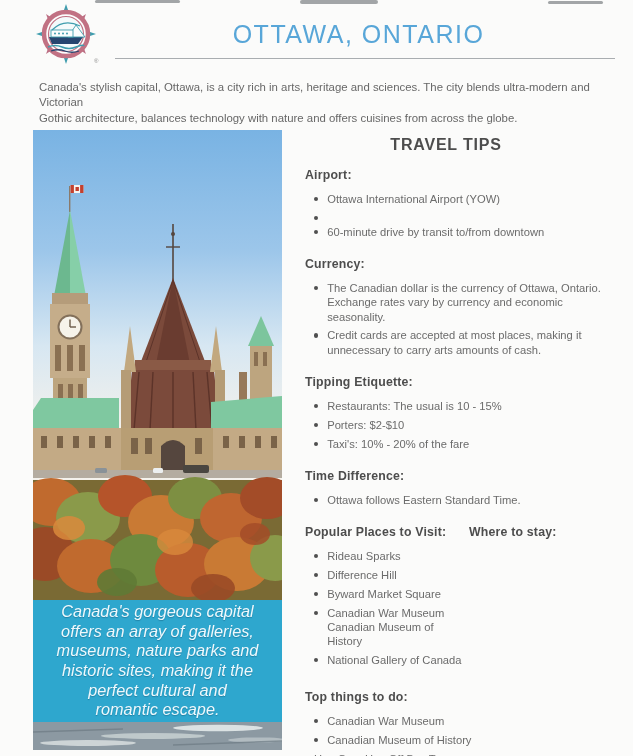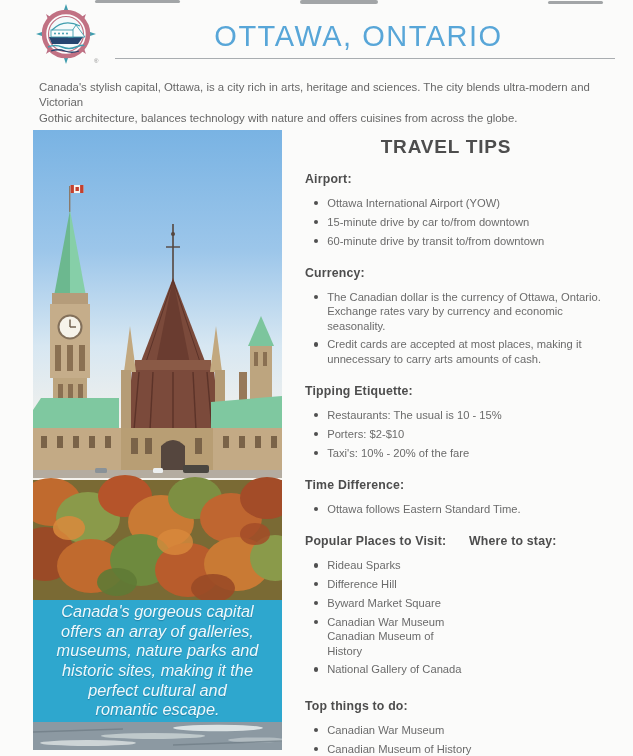--- a/index.html
+++ b/index.html
@@ -6,21 +6,21 @@
   .page{
     position:relative;width:633px;height:756px;background:#fbfbfa;
     font-family:"Liberation Sans","DejaVu Sans",sans-serif;overflow:hidden;
     margin:0 auto;
   }
   .artifact{position:absolute;background:#5a5f63;opacity:.55;border-radius:2px;}
   
   .logo{position:absolute;left:28px;top:3px;width:76px;height:68px;}
   .page-title{
     position:absolute;left:115px;top:20px;width:487px;margin:0;
-    text-align:center;font-size:29px;font-weight:400;letter-spacing:1.5px;
+    text-align:center;font-size:25px;font-weight:400;letter-spacing:1.5px;
     color:#58a6d8;
   }
   .rule{position:absolute;left:115px;top:58px;width:500px;height:0;
     border-top:1.6px solid #a9adb0;}
   .intro{
     position:absolute;left:39px;top:80px;width:566px;margin:0;
     font-size:11.4px;line-height:1.34;color:#676767;white-space:pre-line;
   }
   
   .photo{position:absolute;left:33px;top:130px;width:249px;height:712px;}
@@ -28,21 +28,21 @@
   .caption{
     position:absolute;left:0;top:470px;width:249px;height:122px;
     background:#2ea7ce;color:#eef9fd;display:flex;align-items:center;justify-content:center;
     font-size:16.3px;font-style:italic;line-height:1.2;text-align:center;
     white-space:pre-line;text-shadow:0 1px 1px rgba(15,75,105,.4);
   }
   
   .tips{position:absolute;left:305px;top:132px;width:320px;color:#6b6b6b;}
   .tips-title{
     margin:4px 0 14px 0;width:282px;text-align:center;
-    font-size:19px;font-weight:bold;letter-spacing:.8px;color:#4d4d4d;
+    font-size:16px;font-weight:bold;letter-spacing:.8px;color:#4d4d4d;
   }
   .sec{margin-bottom:18px;}
   .sec h3{margin:0;font-size:12.3px;font-weight:bold;color:#4d4d4d;letter-spacing:.2px;}
   .sec ul{list-style:none;margin:10px 0 0 0;padding:0 0 0 9px;}
   .sec li{display:flex;gap:9px;margin-bottom:4.5px;font-size:11.2px;line-height:1.28;color:#6b6b6b;}
   .sec li .dot{flex:none;width:4.2px;height:4.2px;border-radius:50%;background:#4f4f4f;margin-top:5px;}
   .sec li .btxt{white-space:pre-line;}
   .twocol{display:flex;}
   .col-left{width:164px;flex:none;}
   .col-right{flex:1;}
@@ -235,21 +235,20 @@
 
     <section class="sec">
       <h3>Airport:</h3>
       <ul>
           <li>
             <span class="dot"></span>
             <span class="btxt">Ottawa International Airport (YOW)</span>
           </li>
           <li>
             <span class="dot"></span>
-            <span class="btxt">15-minute drive by car to/from downtown</span>
           </li>
           <li>
             <span class="dot"></span>
             <span class="btxt">60-minute drive by transit to/from downtown</span>
           </li>
         </ul>
     </section>
 
     <section class="sec">
       <h3>Currency:</h3>

